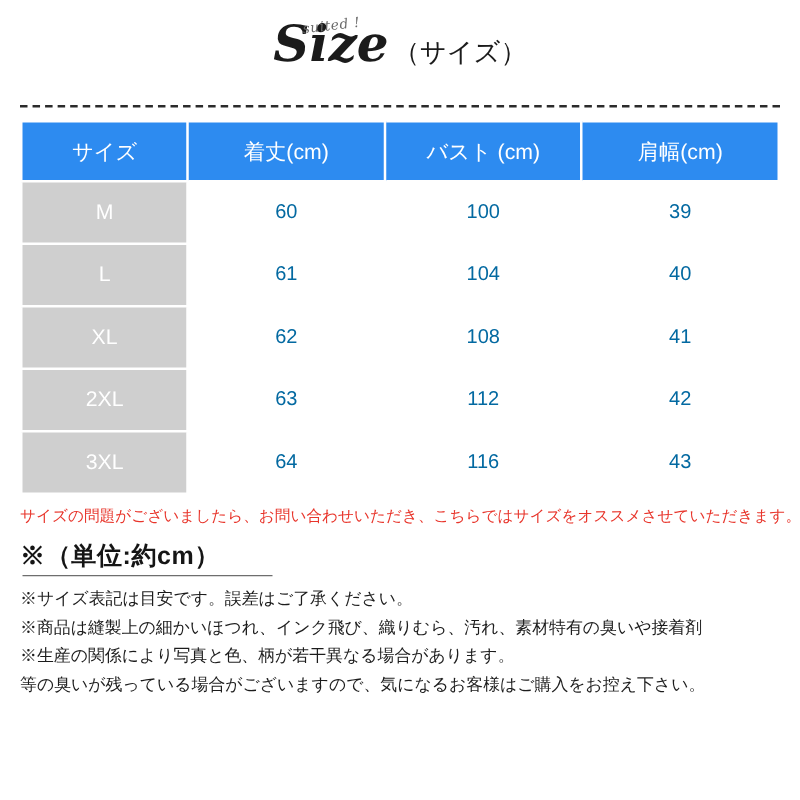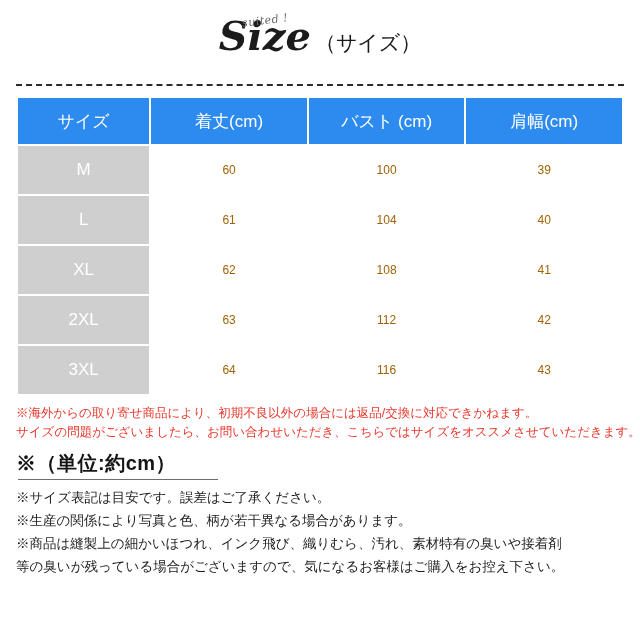--- a/index.html
+++ b/index.html
@@ -89,22 +89,22 @@
     height: 44px;
     border: 2px solid #ffffff;
     text-align: center;
     vertical-align: middle;
   }
   table.size-table td {
     height: 46px;
     border: 2px solid #ffffff;
     text-align: center;
     vertical-align: middle;
-    font-size: 12px;
-    color: #a16207;
+    font-size: 16px;
+    color: #0369a1;
   }
   table.size-table td.sz {
     background: #cfcfcf;
     color: #ffffff;
     font-size: 17px;
     font-weight: normal;
   }
   table.size-table td.val {
     background: #ffffff;
   }
@@ -204,27 +204,26 @@
       <tr>
         <td class="sz">3XL</td>
         <td class="val">64</td>
         <td class="val">116</td>
         <td class="val">43</td>
       </tr>
     </tbody>
   </table>
 
   <div class="red-notes">
-    <div>※海外からの取り寄せ商品により、初期不良以外の場合には返品/交換に対応できかねます。</div>
     <div>サイズの問題がございましたら、お問い合わせいただき、こちらではサイズをオススメさせていただきます。</div>
   </div>
 
   <div class="unit-heading">※（単位:約cm）</div>
   <div class="short-rule"></div>
 
   <div class="black-notes">
     <div>※サイズ表記は目安です。誤差はご了承ください。</div>
+    <div>※商品は縫製上の細かいほつれ、インク飛び、織りむら、汚れ、素材特有の臭いや接着剤</div>
     <div>※生産の関係により写真と色、柄が若干異なる場合があります。</div>
-    <div>※商品は縫製上の細かいほつれ、インク飛び、織りむら、汚れ、素材特有の臭いや接着剤</div>
     <div>等の臭いが残っている場合がございますので、気になるお客様はご購入をお控え下さい。</div>
   </div>
 
 </div>
 
 </body></html>

